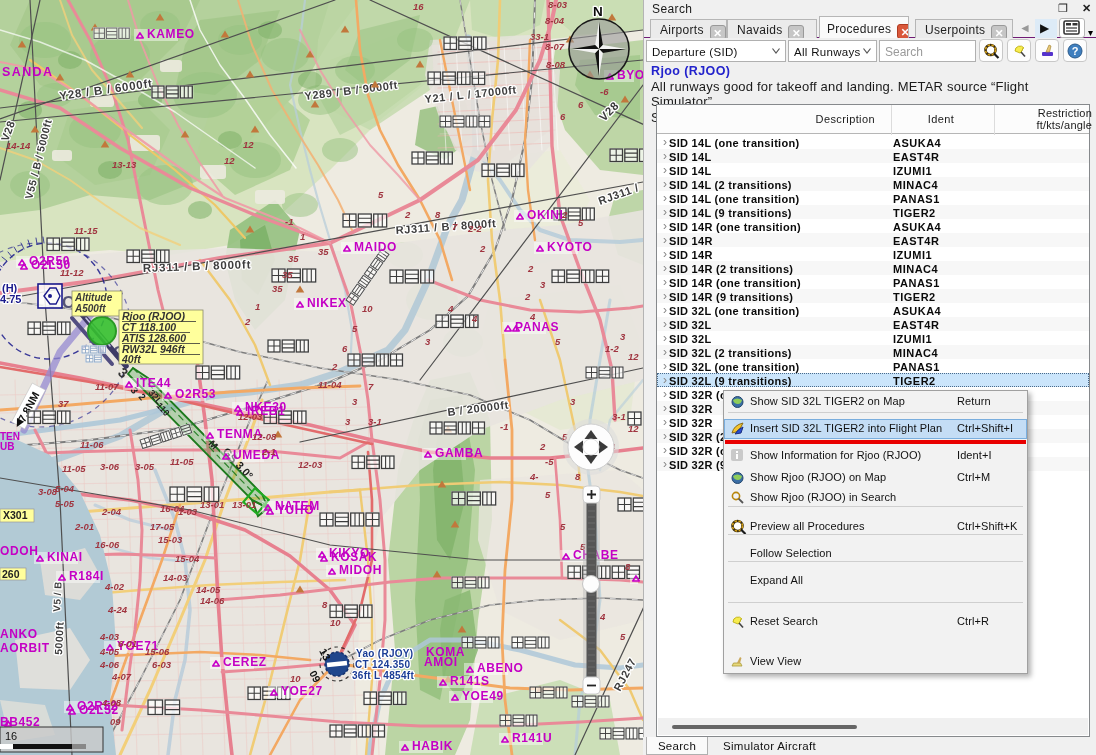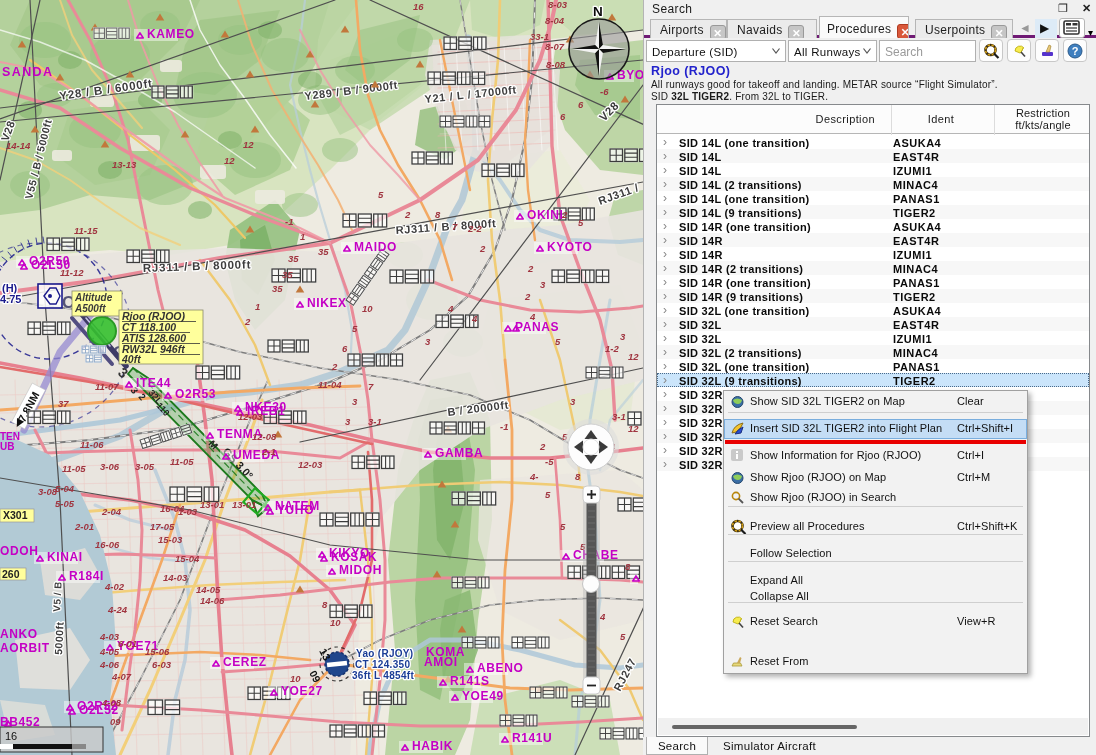--- a/index.html
+++ b/index.html
@@ -1,44 +1,44 @@
 <!DOCTYPE html>
 <html><head><meta charset="utf-8"><title>Search</title>
 <style>
 *{margin:0;padding:0;box-sizing:border-box}
 html,body{width:1096px;height:755px;overflow:hidden}
 body{font-family:"Liberation Sans",sans-serif;background:#f0f0f0;position:relative}
 #map{position:absolute;left:0;top:0}
 #panel{position:absolute;left:643px;top:0;width:453px;height:755px;background:#f0f0f0;border-left:1px solid #b4b4b4}
 #ptitle{height:16px;font-size:12px;color:#1a1a1a;padding:2px 0 0 8px;letter-spacing:0.4px}
 #ptitle .pbtn{position:absolute;top:2px;font-size:11px;color:#222}
-#tabbar{position:absolute;left:0px;top:16px;height:22px;width:453px;border-bottom:3px solid #701a75}
+#tabbar{position:absolute;left:0px;top:16px;height:22px;width:453px;border-bottom:1px solid #701a75}
 .tab{position:absolute;top:3px;height:19px;background:#ebebeb;border:1px solid #b6b6b6;border-bottom:none;font-size:12px;color:#1c1c1c;text-align:left;padding:3px 4px 0 9px;letter-spacing:0.3px;white-space:nowrap;overflow:hidden}
 .tab.active{top:0px;height:22px;background:#fafafa;padding-top:5px;z-index:2}
 .cx{display:inline-block;width:16px;height:15px;background:#c6c6c6;border:1px solid #999;border-radius:3px;color:#fff;font-size:10.5px;font-weight:bold;text-align:center;line-height:14px;vertical-align:-3px;margin-left:6px}
 .cx.red{background:#d9583b;border-color:#b03a20}
 #ctrlrow{position:absolute;left:0;top:38px;width:453px;height:26px}
 .combo{position:absolute;top:2px;height:22px;background:#fff;border:1px solid #b0b0b0;font-size:11.5px;color:#111;padding:5px 4px 0 5px;letter-spacing:0.3px}
 .combo .chev{position:absolute;right:5px;top:7px;width:8px;height:6px}
 .sinput{position:absolute;top:2px;height:22px;background:#fff;border:1px solid #b0b0b0;font-size:12px;color:#9a9a9a;padding:4px 0 0 5px}
 .ibtn{position:absolute;top:1px;width:24px;height:23px;background:#fdfdfd;border:1px solid #c8c8c8;border-radius:4px;text-align:center;padding-top:3px}
 #info{position:absolute;left:7px;top:64px;width:446px}
 #info .apt{color:#2222cc;font-weight:bold;font-size:12.5px;letter-spacing:0.4px}
-#info .l2{color:#1a1a1a;font-size:10px;margin-top:1px;letter-spacing:0.2px}
+#info .l2{color:#1a1a1a;font-size:13px;margin-top:1px;letter-spacing:0.2px}
 #table{position:absolute;left:12px;top:104px;width:434px;height:633px;background:#fff;border:1px solid #86898c}
 #thead{position:absolute;left:0;top:0;width:100%;height:29px;border-bottom:1px solid #b6b6b6;font-size:11px;color:#1a1a1a;background:#fcfcfc}
 #thead .h1{position:absolute;left:18px;top:8px;width:200px;text-align:right;letter-spacing:0.4px}
 #thead .h2{position:absolute;left:234px;top:8px;width:100px;text-align:center;letter-spacing:0.4px}
-#thead .h3{position:absolute;left:337px;top:2px;width:98px;text-align:center;line-height:12px;letter-spacing:0.2px}
+#thead .h3{position:absolute;left:337px;top:2px;width:98px;text-align:right;line-height:12px;letter-spacing:0.2px}
 #tbody{position:absolute;left:0;top:30px;width:432px}
 .row{position:relative;height:14px;background:#fff;font-size:11px;font-weight:bold;color:#0a0a0a;white-space:nowrap}
 .row.alt{background:#f7f7f7}
 .row.sel{background:#cbe5fb;outline:1px dotted #4a6a8a;outline-offset:-1px}
 .arr{position:absolute;left:6px;top:0px;color:#888;font-size:12px;font-weight:normal}
-.c1{position:absolute;left:22px;top:1.5px;letter-spacing:0.3px}
+.c1{position:absolute;left:12px;top:1.5px;letter-spacing:0.3px}
 .c2{position:absolute;left:236px;top:1.5px;letter-spacing:0.5px}
 .vline{position:absolute;top:0;width:1px;height:367px;background:#dcdcdc}
 #hscroll{position:absolute;left:1px;bottom:1px;width:430px;height:17px;background:#f0f0f0}
 #hscroll .bar{position:absolute;left:14px;top:7px;width:185px;height:4px;background:#666;border-radius:2px}
 #btabs{position:absolute;left:643px;top:737px;width:453px;height:18px;background:#f0f0f0}
 .btab{position:absolute;top:0;height:18px;font-size:11.5px;color:#111;padding:3px 12px 12px 12px;letter-spacing:0.3px}
 .btab.active{background:#fafafa;border:1px solid #b0b0b0;border-top:none}
 #menu{position:absolute;left:723px;top:390px;width:305px;height:284px;background:#f2f2f2;border:1px solid #a0a0a0;box-shadow:3px 3px 5px rgba(0,0,0,0.3);z-index:10}
 .mi{position:absolute;left:0;width:303px;height:19px;font-size:11px;color:#111;white-space:nowrap}
 .mi .mic{position:absolute;left:6px;top:2px;width:18px}
@@ -1420,38 +1420,38 @@
   <div class="btab" style="left:68px">Simulator Aircraft</div>
 </div>
 <div id="menu">
     <div class="mi " style="top:1px">
       <span class="mic"><svg width="15" height="15" viewBox="0 0 15 15">
           <circle cx="7.5" cy="8" r="5.5" fill="#3a6ea5"></circle>
           <path d="M3 6 q4 -3 9 0 q-1 4 -4 4 q-4 0 -5 -4Z" fill="#8fce5a"></path>
           <circle cx="7.5" cy="8" r="5.5" fill="none" stroke="#26486e" stroke-width="1"></circle>
         </svg></span>
       <span class="mt">Show SID 32L TIGER2 on Map</span>
-      <span class="ms">Clear</span>
+      <span class="ms">Return</span>
     </div>
     <div class="mi hl" style="top:28px">
       <span class="mic"><svg width="16" height="16" viewBox="0 0 16 16">
           <path d="M2 12 Q4 4 13 2 Q11 8 6 11 Z" fill="#f4c430" stroke="#8a6d1a" stroke-width="1"></path>
           <path d="M5 13 Q8 8 13 6 L11 12 Z" fill="#2b4fd0" stroke="#1a2f80" stroke-width="1"></path>
         </svg></span>
       <span class="mt">Insert SID 32L TIGER2 into Flight Plan</span>
       <span class="ms">Ctrl+Shift+I</span>
     </div>
     <div class="mi " style="top:55px">
       <span class="mic"><svg width="14" height="14" viewBox="0 0 14 14">
           <rect x="1" y="1" width="12" height="12" rx="2" fill="#c9c9c9"></rect>
           <rect x="6" y="3" width="2" height="2" fill="#fff"></rect>
           <rect x="6" y="6" width="2" height="5" fill="#fff"></rect>
         </svg></span>
       <span class="mt">Show Information for Rjoo (RJOO)</span>
-      <span class="ms">Ctrl+I</span>
+      <span class="ms">Ident+I</span>
     </div>
     <div class="mi " style="top:97px">
       <span class="mic"><svg width="15" height="15" viewBox="0 0 15 15">
           <circle cx="6" cy="6" r="3.6" fill="none" stroke="#b8860b" stroke-width="1.6"></circle>
           <line x1="8.6" y1="8.6" x2="13" y2="13" stroke="#555" stroke-width="1.8"></line>
         </svg></span>
       <span class="mt">Show Rjoo (RJOO) in Search</span>
       <span class="ms"></span>
     </div>
     <div class="mi " style="top:77px">
@@ -1475,39 +1475,34 @@
     <div class="mi " style="top:153px">
       <span class="mic"></span>
       <span class="mt">Follow Selection</span>
       <span class="ms"></span>
     </div>
     <div class="mi " style="top:180px">
       <span class="mic"></span>
       <span class="mt">Expand All</span>
       <span class="ms"></span>
     </div>
-    <div class="mi " style="top:196px">
-      <span class="mic"></span>
-      <span class="mt">Collapse All</span>
-      <span class="ms"></span>
-    </div>
     <div class="mi " style="top:221px">
       <span class="mic"><svg width="15" height="15" viewBox="0 0 15 15">
           <path d="M3 8 a5 5 0 0 1 9 -3 l-2 1 1 1 -2 1 1 1 -2 1 Z" fill="#f7ec4e" stroke="#b8a80a" stroke-width="0.8"></path>
           <line x1="9" y1="9" x2="13" y2="13.5" stroke="#444" stroke-width="1.6"></line>
         </svg></span>
       <span class="mt">Reset Search</span>
-      <span class="ms">View+R</span>
+      <span class="ms">Ctrl+R</span>
     </div>
     <div class="mi " style="top:261px">
       <span class="mic"><svg width="15" height="15" viewBox="0 0 15 15">
           <path d="M2 12 h10 l-1.5 -3 h-7 Z" fill="#e8d87a" stroke="#a89a3a" stroke-width="0.8"></path>
           <path d="M7 9 L10 3 l1.5 1 L10 9 Z" fill="#caa85a"></path>
         </svg></span>
-      <span class="mt">Reset From</span>
+      <span class="mt">View View</span>
       <span class="ms"></span>
     </div>
     <div class="msepa" style="top:21px"></div>
     <div class="msepa" style="top:115px"></div>
     <div class="msepa" style="top:143px"></div>
     <div class="msepa" style="top:170px"></div>
     <div class="msepa" style="top:211px"></div>
     <div class="redlinea"></div>
   </div>
 

